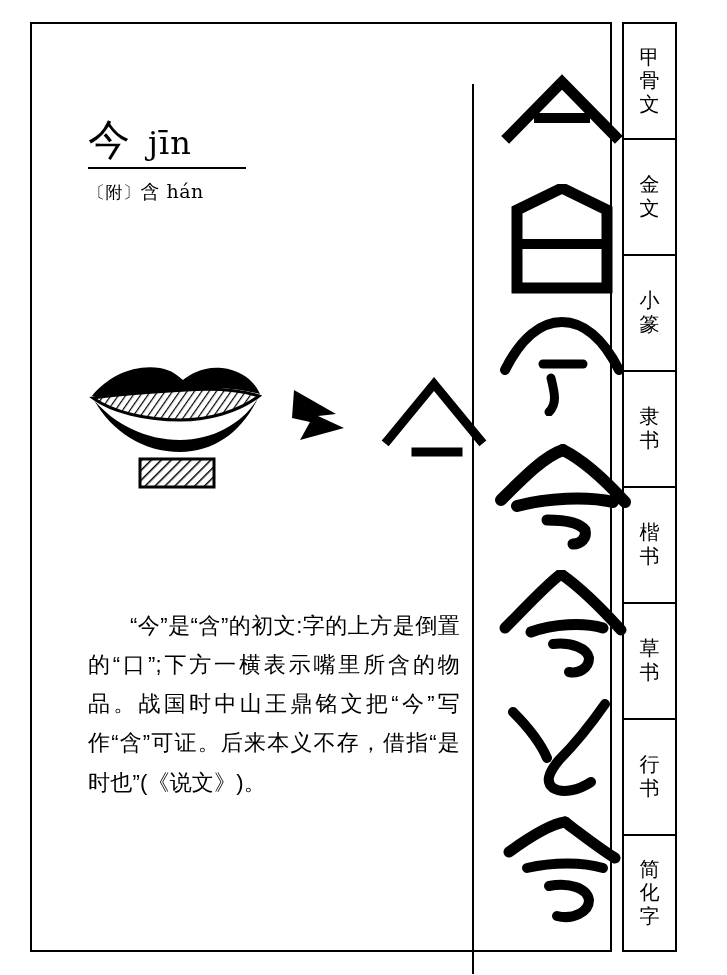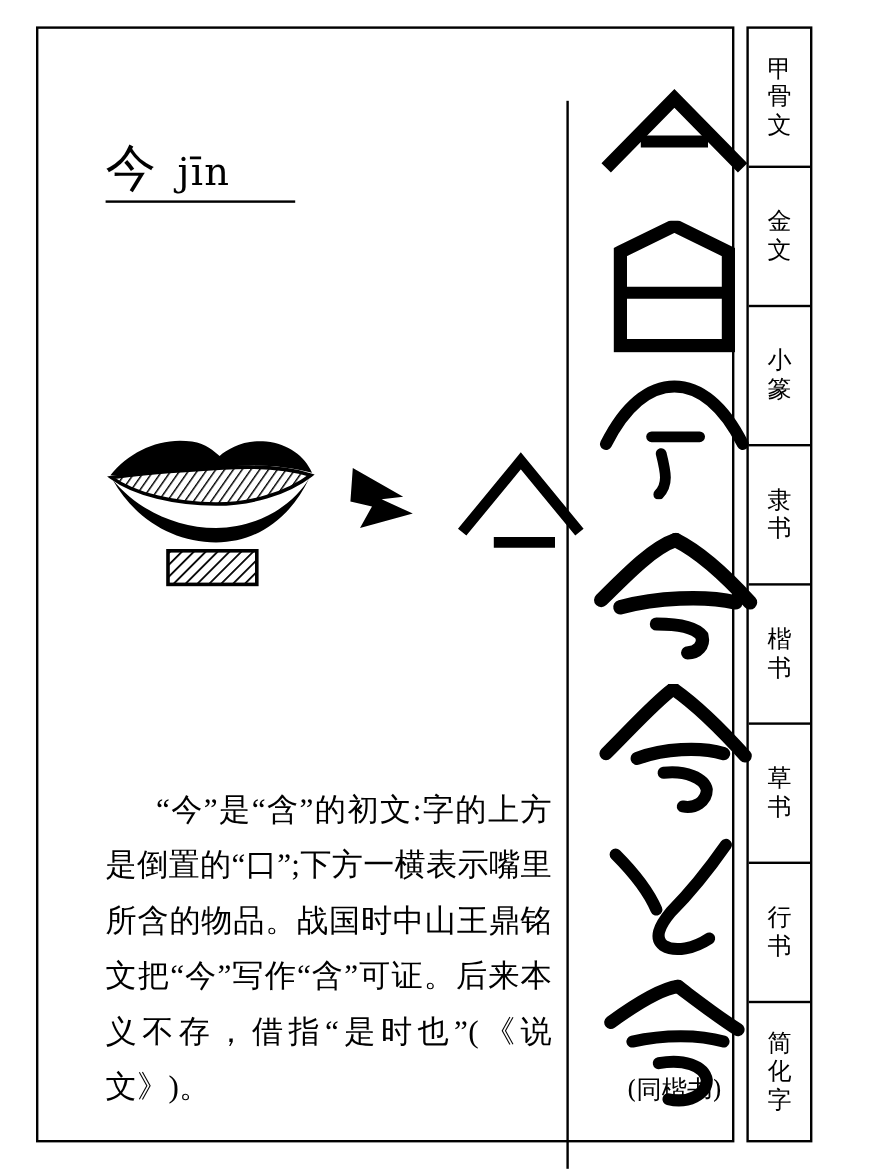--- a/index.html
+++ b/index.html
@@ -113,24 +113,24 @@
     left: 292px;
     top: 20px;
     width: 110px;
     height: 100px;
   }
 
   
   .explain {
     position: absolute;
     left: 56px;
-    top: 628px;
+    top: 582px;
     width: 372px;
-    font-family: Liberation Serif, serif;
-    font-size: 26px;
+    font-family: Liberation Sans, sans-serif;
+    font-size: 22px;
     line-height: 1.78;
     text-align: justify;
     text-indent: 42px;
     letter-spacing: 0.2px;
   }
 
   
   .glyph-col {
     position: absolute;
     left: 455px;
@@ -193,20 +193,23 @@
   <div class="card">
 
     <div class="v-divider"></div>
 
     <div class="headword">
       <div class="hw-row">
         <div class="hw-char">今</div>
         <div class="hw-pinyin">jīn</div>
       </div>
       <div class="hw-rule"></div>
+      <div class="hw-alt">
+        <span class="brk">〔附〕</span><span>含</span>&nbsp;<span>hán</span>
+      </div>
     </div>
 
     <div class="illus">
 
       <div class="lips-wrap">
         <svg width="175" height="140" viewBox="0 0 175 140">
           <defs>
             <pattern id="hatch" width="7" height="7" patternTransform="rotate(45)" patternUnits="userSpaceOnUse">
               <rect width="7" height="7" fill="#ffffff"></rect>
               <line x1="0" y1="0" x2="0" y2="7" stroke="#000" stroke-width="3"></line>
@@ -298,21 +301,20 @@
       <div class="g" style="top:762px;">
         <svg width="150" height="110" viewBox="0 0 150 110">
           <path d="M22 36 C44 20 64 8 78 6" fill="none" stroke="#000" stroke-width="11" stroke-linecap="round"></path>
           <path d="M78 6 C94 18 112 32 128 42" fill="none" stroke="#000" stroke-width="11" stroke-linecap="round"></path>
           <path d="M40 52 C66 46 96 46 116 52" fill="none" stroke="#000" stroke-width="10" stroke-linecap="round"></path>
           <path d="M62 70 C82 66 100 72 102 84 C102 96 86 104 70 100" fill="none" stroke="#000" stroke-width="10" stroke-linecap="round"></path>
         </svg>
       </div>
     </div>
 
-    <div class="note-same">(同楷书)</div>
   </div>
 
   <div class="rail">
 
     <div class="rail-item">
       <span>甲</span>
       <span>骨</span>
       <span>文</span>
     </div>
 

